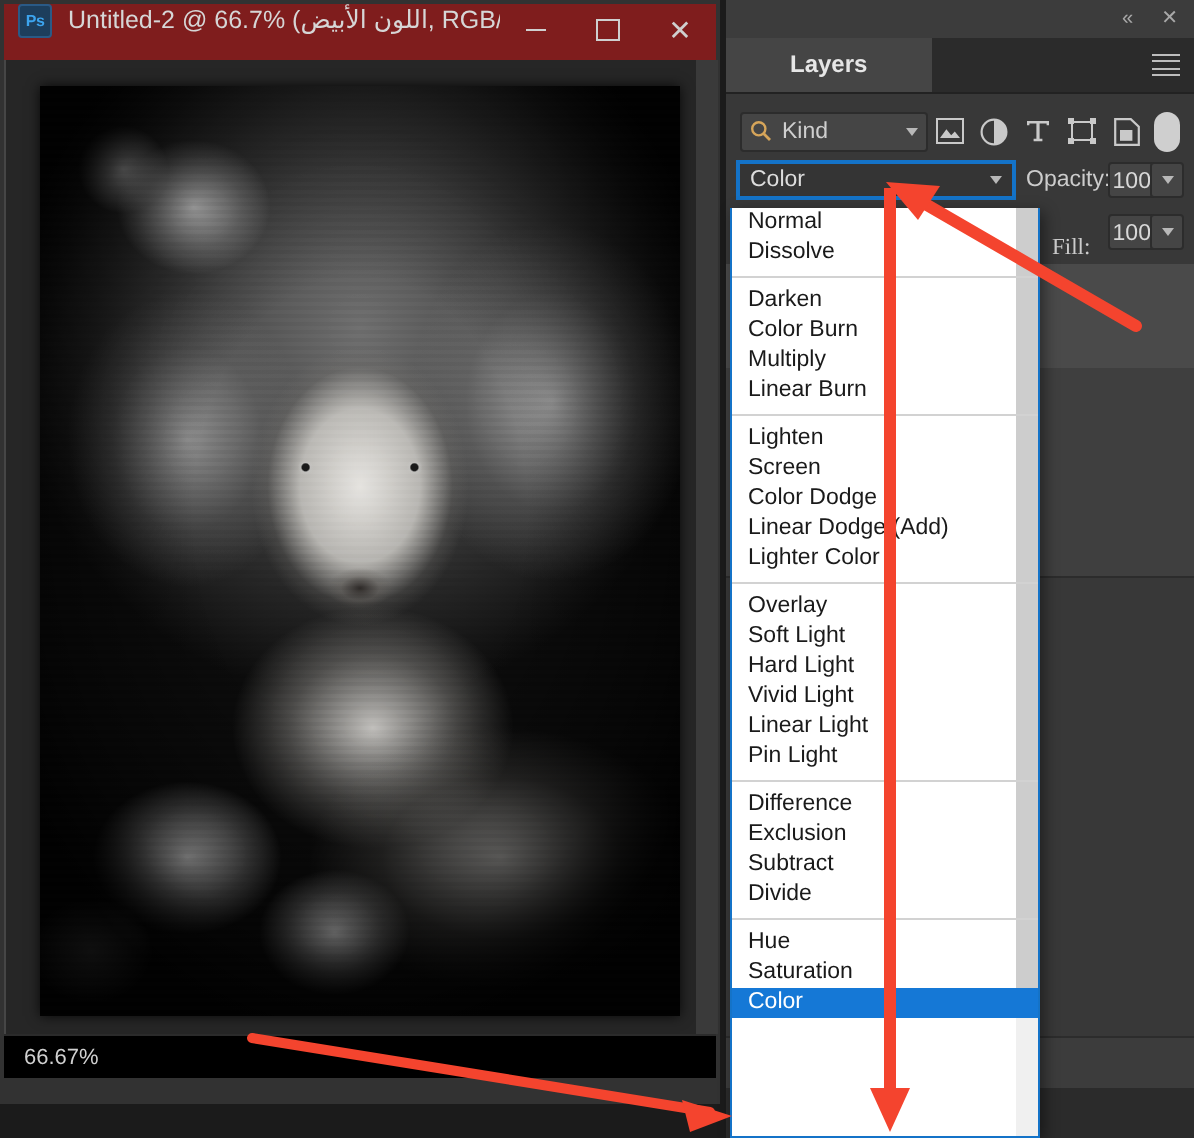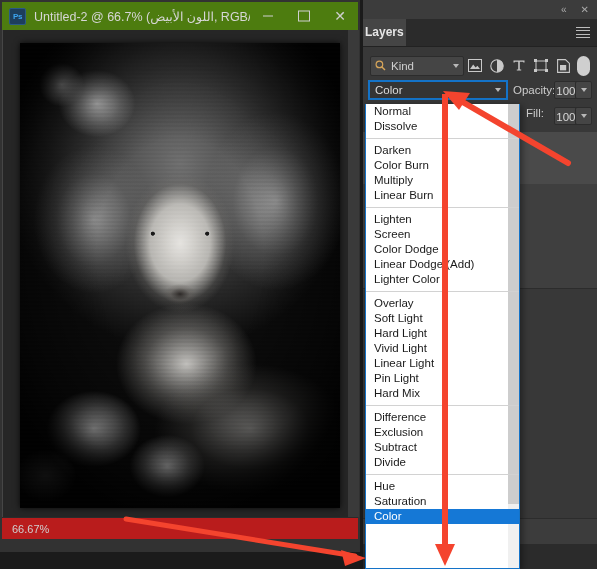--- a/index.html
+++ b/index.html
@@ -26,23 +26,22 @@
     position: absolute;
     left: 0; top: 0;
     width: 360px;
     height: 552px;
     background: #323232;
   }
   #doc-titlebar {
     position: absolute;
     left: 2px; top: 2px;
     width: 356px; height: 28px;
-    background: #4d7c0f;
-    display: flex;
-    align-items: center;
+    background: #7f1d1d;
+    display: flex;
   }
   .ps-badge {
     width: 15px; height: 15px;
     margin-left: 7px;
     background: #1d3e5c;
     border: 1px solid #2a5a86;
     border-radius: 2px;
     color: #3ca4ee;
     font-size: 8px;
     font-weight: bold;
@@ -156,21 +155,21 @@
     background: radial-gradient(ellipse 62% 58% at 50% 45%, rgba(0,0,0,0) 42%, rgba(0,0,0,.55) 82%, rgba(0,0,0,.92) 100%);
   }
   .ph-posterize {
     background: repeating-linear-gradient(180deg, rgba(255,255,255,.022) 0px, rgba(255,255,255,.022) 2px, rgba(0,0,0,.022) 2px, rgba(0,0,0,.022) 4px);
     mix-blend-mode: overlay;
   }
   #doc-statusbar {
     position: absolute;
     left: 2px; top: 517px;
     width: 356px; height: 22px;
-    background: #b91c1c;
+    background: #000000;
     border-top: 1px solid #2b2b2b;
     color: #d0d0d0;
     font-size: 11px;
     line-height: 22px;
     padding-left: 10px;
     box-sizing: border-box;
   }
 
   
   #dock {
@@ -205,21 +204,21 @@
     display: flex;
     align-items: center;
   }
   #tab-layers {
     height: 27px;
     background: #454545;
     color: #e6e6e6;
     font-size: 12px;
     font-weight: bold;
     line-height: 27px;
-    padding: 0 2px;
+    padding: 0 32px;
     cursor: default;
   }
   #panel-menu-icon {
     margin-left: auto;
     margin-right: 7px;
     width: 14px; height: 11px;
     display: flex;
     flex-direction: column;
     justify-content: space-between;
     cursor: default;
@@ -548,21 +547,21 @@
         <div id="blend-combo">
           <span class="lbl">Color</span>
           <span class="chev"></span>
         </div>
         <span class="lblright" style="left:150px; top:0;">Opacity:</span>
         <span class="numfield" style="left:191px; top:1px; width:34px;">100%</span>
         <span class="numchev" style="left:212px; top:1px;">
             <span class="chev"></span>
           </span>
 
-        <span class="lblright" style="left:163px; top:23px;">Fill:</span>
+        <span class="lblright" style="left:163px; top:34px;font-family:Liberation Serif, serif;">Fill:</span>
         <span class="numfield" style="left:191px; top:27px; width:34px;">100%</span>
         <span class="numchev" style="left:212px; top:27px;">
             <span class="chev"></span>
           </span>
       </div>
 
       <div id="layer-list">
         <div class="layer-row" style="top:0px;"></div>
         <div class="layer-row alt" style="top:52px;"></div>
         <div class="layer-row alt" style="top:104px;"></div>
@@ -610,21 +609,20 @@
         <div class="dd-item">Color Dodge</div>
         <div class="dd-item">Linear Dodge (Add)</div>
         <div class="dd-item">Lighter Color</div>
         <div class="dd-sep"></div>
         <div class="dd-item">Overlay</div>
         <div class="dd-item">Soft Light</div>
         <div class="dd-item">Hard Light</div>
         <div class="dd-item">Vivid Light</div>
         <div class="dd-item">Linear Light</div>
         <div class="dd-item">Pin Light</div>
-        <div class="dd-item">Hard Mix</div>
         <div class="dd-sep"></div>
         <div class="dd-item">Difference</div>
         <div class="dd-item">Exclusion</div>
         <div class="dd-item">Subtract</div>
         <div class="dd-item">Divide</div>
         <div class="dd-sep"></div>
         <div class="dd-item">Hue</div>
         <div class="dd-item">Saturation</div>
         <div class="dd-item selected">Color</div>
       </div>

